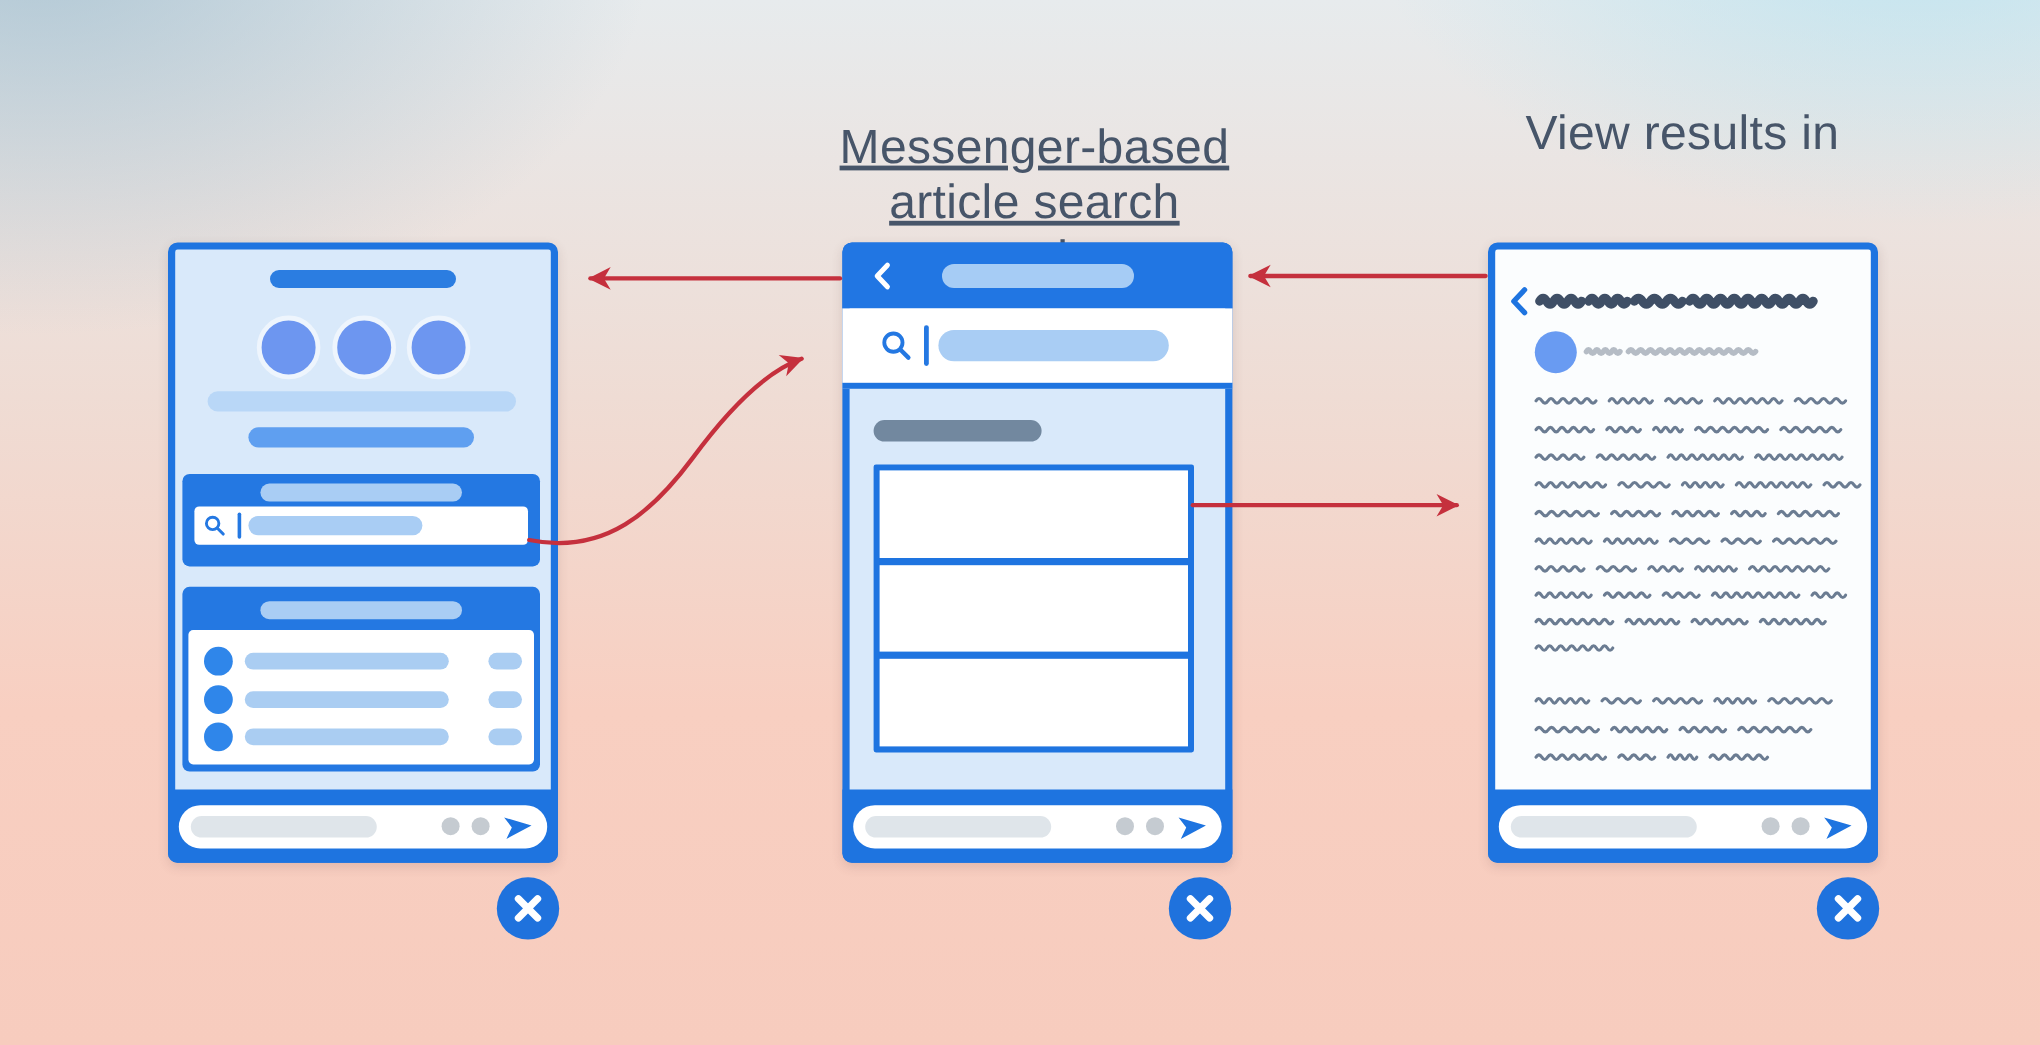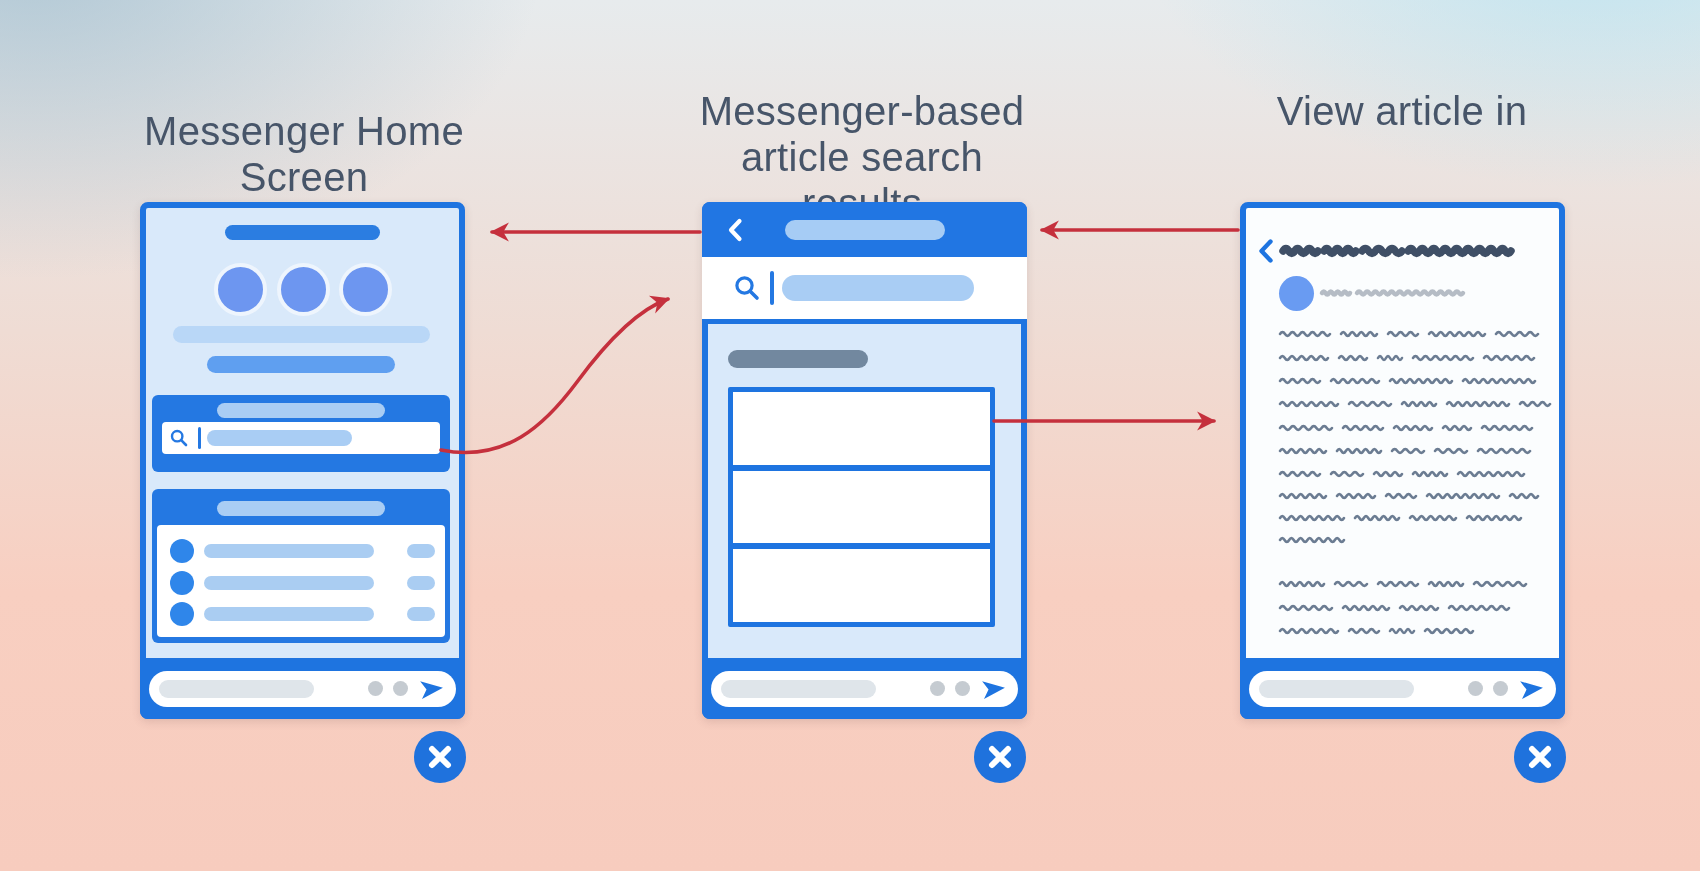--- a/index.html
+++ b/index.html
@@ -9,21 +9,21 @@
     background:
       radial-gradient(820px 520px at 2% -5%, rgba(144,178,198,.62), rgba(144,178,198,0) 62%),
       radial-gradient(760px 430px at 94% -8%, rgba(170,224,241,.65), rgba(170,224,241,0) 60%),
       linear-gradient(180deg,#e7ebed 0%,#efdcd4 38%,#f8cfc1 68%,#f7ccbe 100%);
   }
   .screen-label{
     position:absolute;width:330px;text-align:center;
     font-size:40px;line-height:46px;color:#475569;letter-spacing:.3px;
   }
   .lbl-0{left:139px;top:108px;}
-  .lbl-1{left:697px;top:88px;}
+  .lbl-1{left:697px;top:100px;text-decoration:underline;}
   .lbl-2{left:1237px;top:88px;}
 
   .phone{
     position:absolute;top:202px;width:325px;height:517px;box-sizing:border-box;
     border:6px solid #1e74e0;border-radius:8px;
     box-shadow:0 3px 9px rgba(104,70,66,.16);
   }
   .phone-left{left:140px;background:#d9e9fa;}
   .phone-mid{left:702px;background:#d9e9fa;}
   .phone-right{left:1240px;background:#fbfdfe;}
@@ -85,29 +85,26 @@
     background:#1f72dd;display:flex;align-items:center;justify-content:center;cursor:pointer;}
   .cb-0{left:414px;}.cb-1{left:974px;}.cb-2{left:1514px;}
 
   .arrows{position:absolute;left:0;top:0;pointer-events:none;z-index:5;}
 </style>
 </head>
 <body>
 
 <div class="canvas">
 
-  <div class="screen-label lbl-0">
-    <span>Messenger Home Screen</span>
-  </div>
   <div class="screen-label lbl-1">
     <div>Messenger-based</div>
     <div>article search results</div>
   </div>
   <div class="screen-label lbl-2">
-    <div>View article in</div>
+    <div>View results in</div>
   </div>
 
   <div class="phone phone-left">
     <div class="pill lp-titlepill"></div>
     <div class="lp-circle" style="left:68px;"></div>
     <div class="lp-circle" style="left:131px;"></div>
     <div class="lp-circle" style="left:193px;"></div>
     <div class="pill lp-widepill"></div>
     <div class="pill lp-medpill"></div>
 

